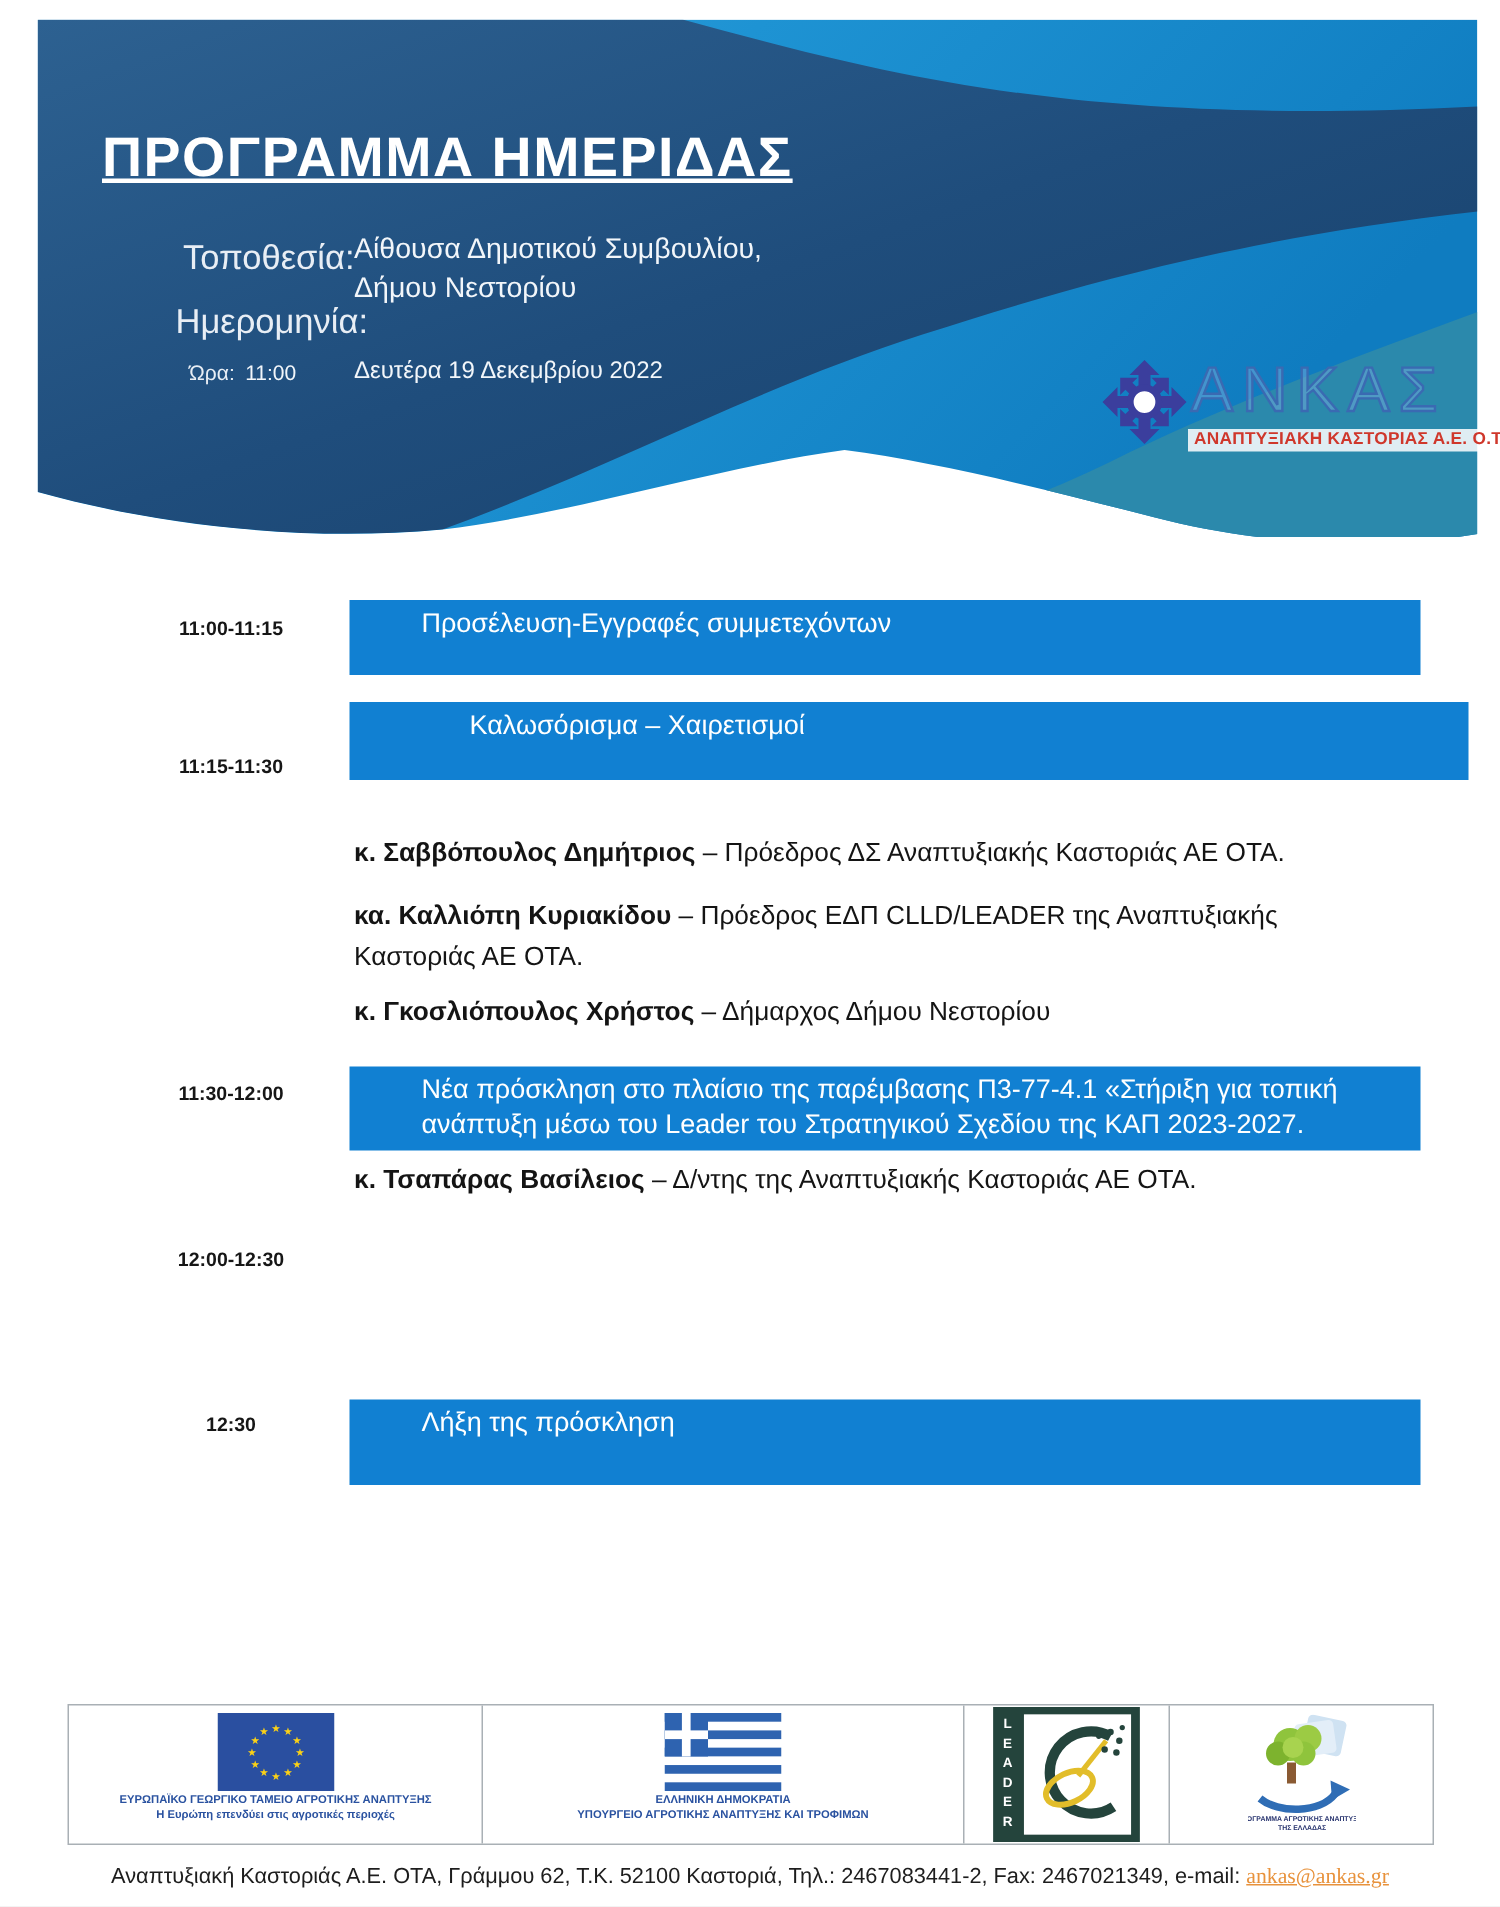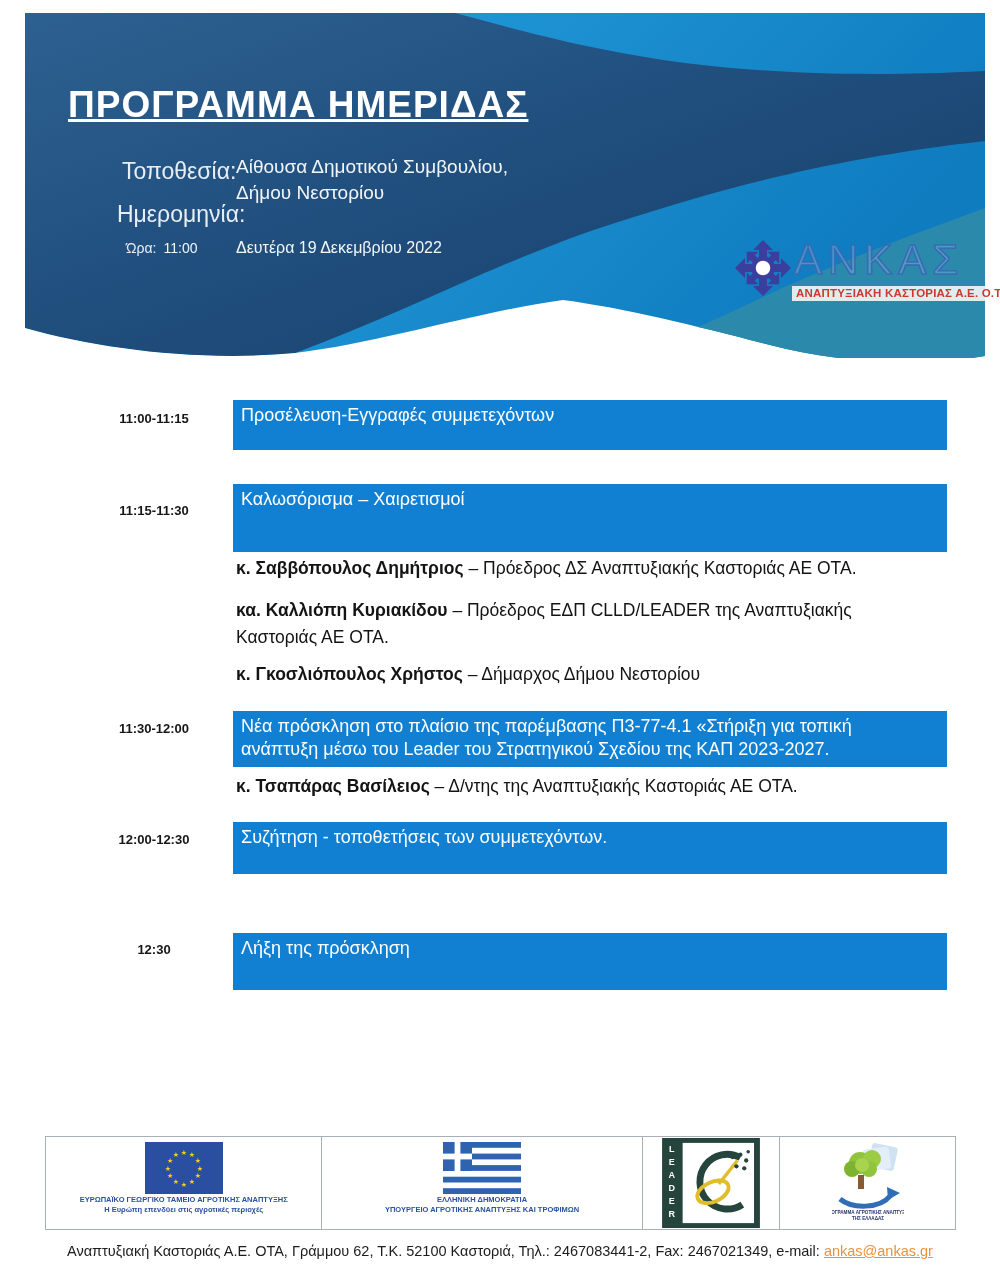--- a/index.html
+++ b/index.html
@@ -15,36 +15,36 @@
   .ora-line .val{margin-left:7px;color:#f2f6fa;}
   
   .ankas-symbol{position:absolute;left:734px;top:239px;width:58px;height:58px;}
   .ankas-word{position:absolute;left:794px;top:236px;font-size:42px;font-weight:400;letter-spacing:6px;
               color:rgba(110,167,216,0.55);-webkit-text-stroke:1.6px #3a6ab2;}
   .ankas-sub{position:absolute;left:792px;top:286px;font-size:11.5px;font-weight:bold;color:#cf372b;
              background:rgba(255,255,255,0.85);padding:1px 4px 2px 4px;letter-spacing:0.2px;white-space:nowrap;}
   
   .time{position:absolute;left:95px;width:118px;text-align:center;font-size:13px;font-weight:600;color:#161616;}
   .bar{position:absolute;left:233px;width:714px;background:#1180d2;color:#ffffff;}
-  .bar .t{padding:4px 10px 0 8px;font-size:18px;line-height:23px;}
+  .bar .t{padding:4px 10px 0 8px;font-size:18px;line-height:23px;margin-left:40px;}
   .speakers{position:absolute;left:236px;width:716px;font-size:17.5px;color:#141414;}
   .speakers .b{font-weight:bold;}
   .sp-line{line-height:27px;}
   
   .logo-strip{position:absolute;left:45px;top:1136px;width:911px;height:94px;border:1px solid #a9b0b5;
               display:flex;box-sizing:border-box;}
   .cell{position:relative;box-sizing:border-box;border-right:1px solid #a9b0b5;display:flex;flex-direction:column;
         align-items:center;justify-content:flex-start;}
   .cell:last-child{border-right:none;}
   .cell.eu{width:277px;} .cell.gr{width:321px;} .cell.ld{width:138px;} .cell.pa{width:175px;}
   .cap{font-size:7.5px;font-weight:bold;color:#2a52a0;text-align:center;line-height:9px;margin-top:1px;}
   .leader-vert{position:absolute;left:24px;top:7px;writing-mode:vertical-lr;text-orientation:upright;
                font-size:9px;font-weight:bold;color:#ffffff;letter-spacing:3px;}
   .contact{position:absolute;left:0;top:1243px;width:100%;text-align:center;font-size:14.5px;color:#1d1d1d;}
-  .contact a{color:#e8923c;text-decoration:underline;}
+  .contact a{color:#e8923c;text-decoration:underline;font-family:Liberation Serif, serif;}
 </style>
 </head>
 <body>
 
 <div class="page">
 
   <svg class="header-wave" viewBox="0 0 960 345" preserveAspectRatio="none">
     <defs>
       <linearGradient id="azureGrad" x1="0" y1="0" x2="1" y2="0.35">
         <stop offset="0" stop-color="#3ea4dc"></stop>
@@ -95,21 +95,21 @@
   </svg>
   <div class="ankas-word">ΑΝΚΑΣ</div>
   <div class="ankas-sub">ΑΝΑΠΤΥΞΙΑΚΗ ΚΑΣΤΟΡΙΑΣ Α.Ε. Ο.Τ.Α.</div>
 
   <div class="time" style="top:411px;">11:00-11:15</div>
   <div class="bar" style="top:400px;height:50px;">
     <div class="t">Προσέλευση-Εγγραφές συμμετεχόντων</div>
   </div>
 
   <div class="time" style="top:503px;">11:15-11:30</div>
-  <div class="bar" style="top:484px;height:68px;">
+  <div class="bar" style="top:468px;height:52px;padding-left:32px;">
     <div class="t">Καλωσόρισμα – Χαιρετισμοί</div>
   </div>
 
   <div class="speakers" style="top:558px;">
     <span class="b">κ. Σαββόπουλος Δημήτριος</span><span> – Πρόεδρος ΔΣ Αναπτυξιακής Καστοριάς ΑΕ ΟΤΑ.</span>
   </div>
   <div class="speakers sp-line" style="top:597px;width:645px;">
     <span class="b">κα. Καλλιόπη Κυριακίδου</span><span> – Πρόεδρος ΕΔΠ CLLD/LEADER της Αναπτυξιακής Καστοριάς ΑΕ ΟΤΑ.</span>
   </div>
   <div class="speakers" style="top:664px;">
@@ -121,23 +121,20 @@
     <div class="t" style="padding-bottom:0;">
       <div>Νέα πρόσκληση στο πλαίσιο της παρέμβασης Π3-77-4.1 «Στήριξη για τοπική</div>
       <div>ανάπτυξη μέσω του Leader του Στρατηγικού Σχεδίου της ΚΑΠ 2023-2027.</div>
     </div>
   </div>
   <div class="speakers" style="top:776px;">
     <span class="b">κ. Τσαπάρας Βασίλειος</span><span> – Δ/ντης της Αναπτυξιακής Καστοριάς ΑΕ ΟΤΑ.</span>
   </div>
 
   <div class="time" style="top:832px;">12:00-12:30</div>
-  <div class="bar" style="top:822px;height:52px;">
-    <div class="t">Συζήτηση - τοποθετήσεις των συμμετεχόντων.</div>
-  </div>
 
   <div class="time" style="top:942px;">12:30</div>
   <div class="bar" style="top:933px;height:57px;">
     <div class="t">Λήξη της πρόσκληση</div>
   </div>
 
   <div class="logo-strip">
 
     <div class="cell eu">
       <svg width="78" height="52" style="margin-top:5px;" viewBox="0 0 78 52">

